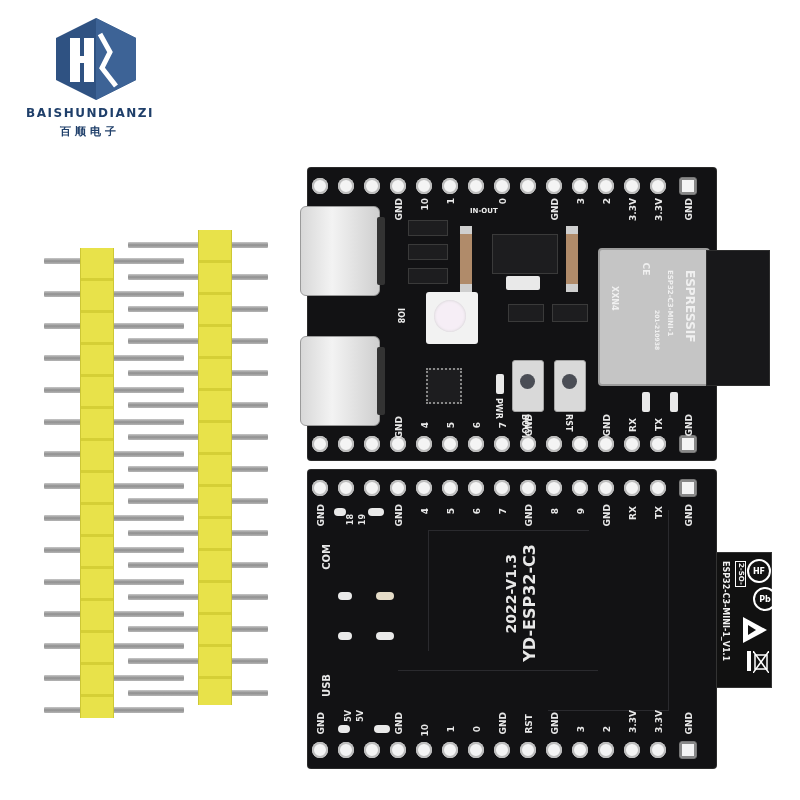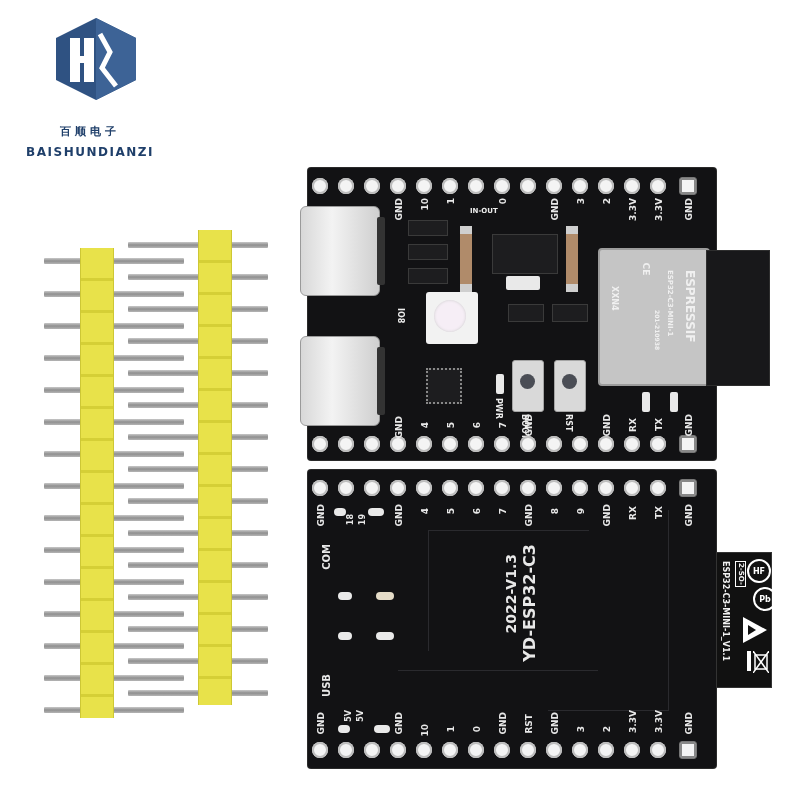--- a/index.html
+++ b/index.html
@@ -2,21 +2,21 @@
 <html><head>
 <meta charset="utf-8">
 <style>
   html, body { margin: 0; padding: 0; }
   body { width: 800px; height: 800px; background: #ffffff; position: relative; overflow: hidden; font-family: "DejaVu Sans", sans-serif; }
   .abs { position: absolute; }
 
   
   .logo { left: 10px; top: 8px; width: 150px; height: 130px; }
   .logo-mark { position: absolute; left: 42px; top: 8px; width: 88px; height: 86px; }
-  .logo-text { position: absolute; left: 0; top: 98px; width: 160px; text-align: center; font-family: "DejaVu Sans", sans-serif; font-weight: bold; font-size: 12px; letter-spacing: 1.5px; color: #1f3f6a; margin-top: 39px; }
+  .logo-text { position: absolute; left: 0; top: 98px; width: 160px; text-align: center; font-family: "DejaVu Sans", sans-serif; font-weight: bold; font-size: 12px; letter-spacing: 1.5px; color: #1f3f6a; }
   .logo-cn { position: absolute; left: 0; top: 116px; width: 160px; text-align: center; font-size: 11px; letter-spacing: 4px; color: #1f3f6a; font-weight: bold; }
 
   
   .header-strip { position: absolute; }
   .pin-body { position: absolute; background: #e8e24a; border-left: 1px solid #cdc735; border-right: 1px solid #cdc735; }
   .pin-seg { position: absolute; left: 0; right: 0; height: 3px; background: #d5cf36; }
   .pin-wire { position: absolute; height: 6px; border-radius: 1px; background: linear-gradient(#c8c8c8, #8f8f8f 50%, #b5b5b5); }
 
   
   .pcb { position: absolute; background: #121214; border-radius: 3px; box-shadow: 0 0 0 1px #2a2a2a; }

